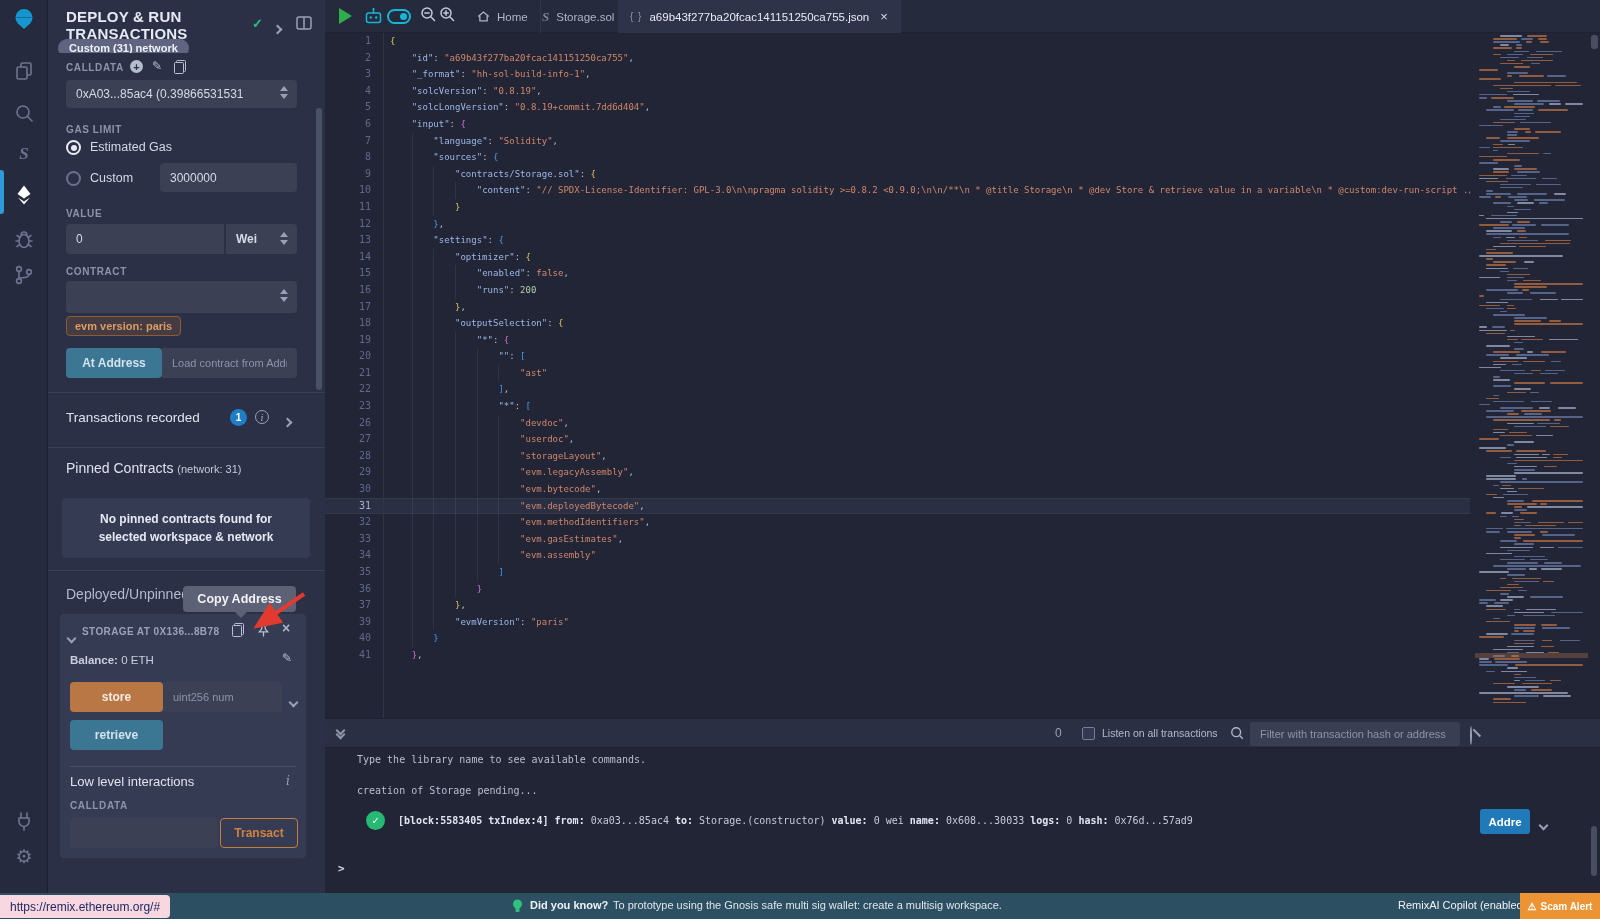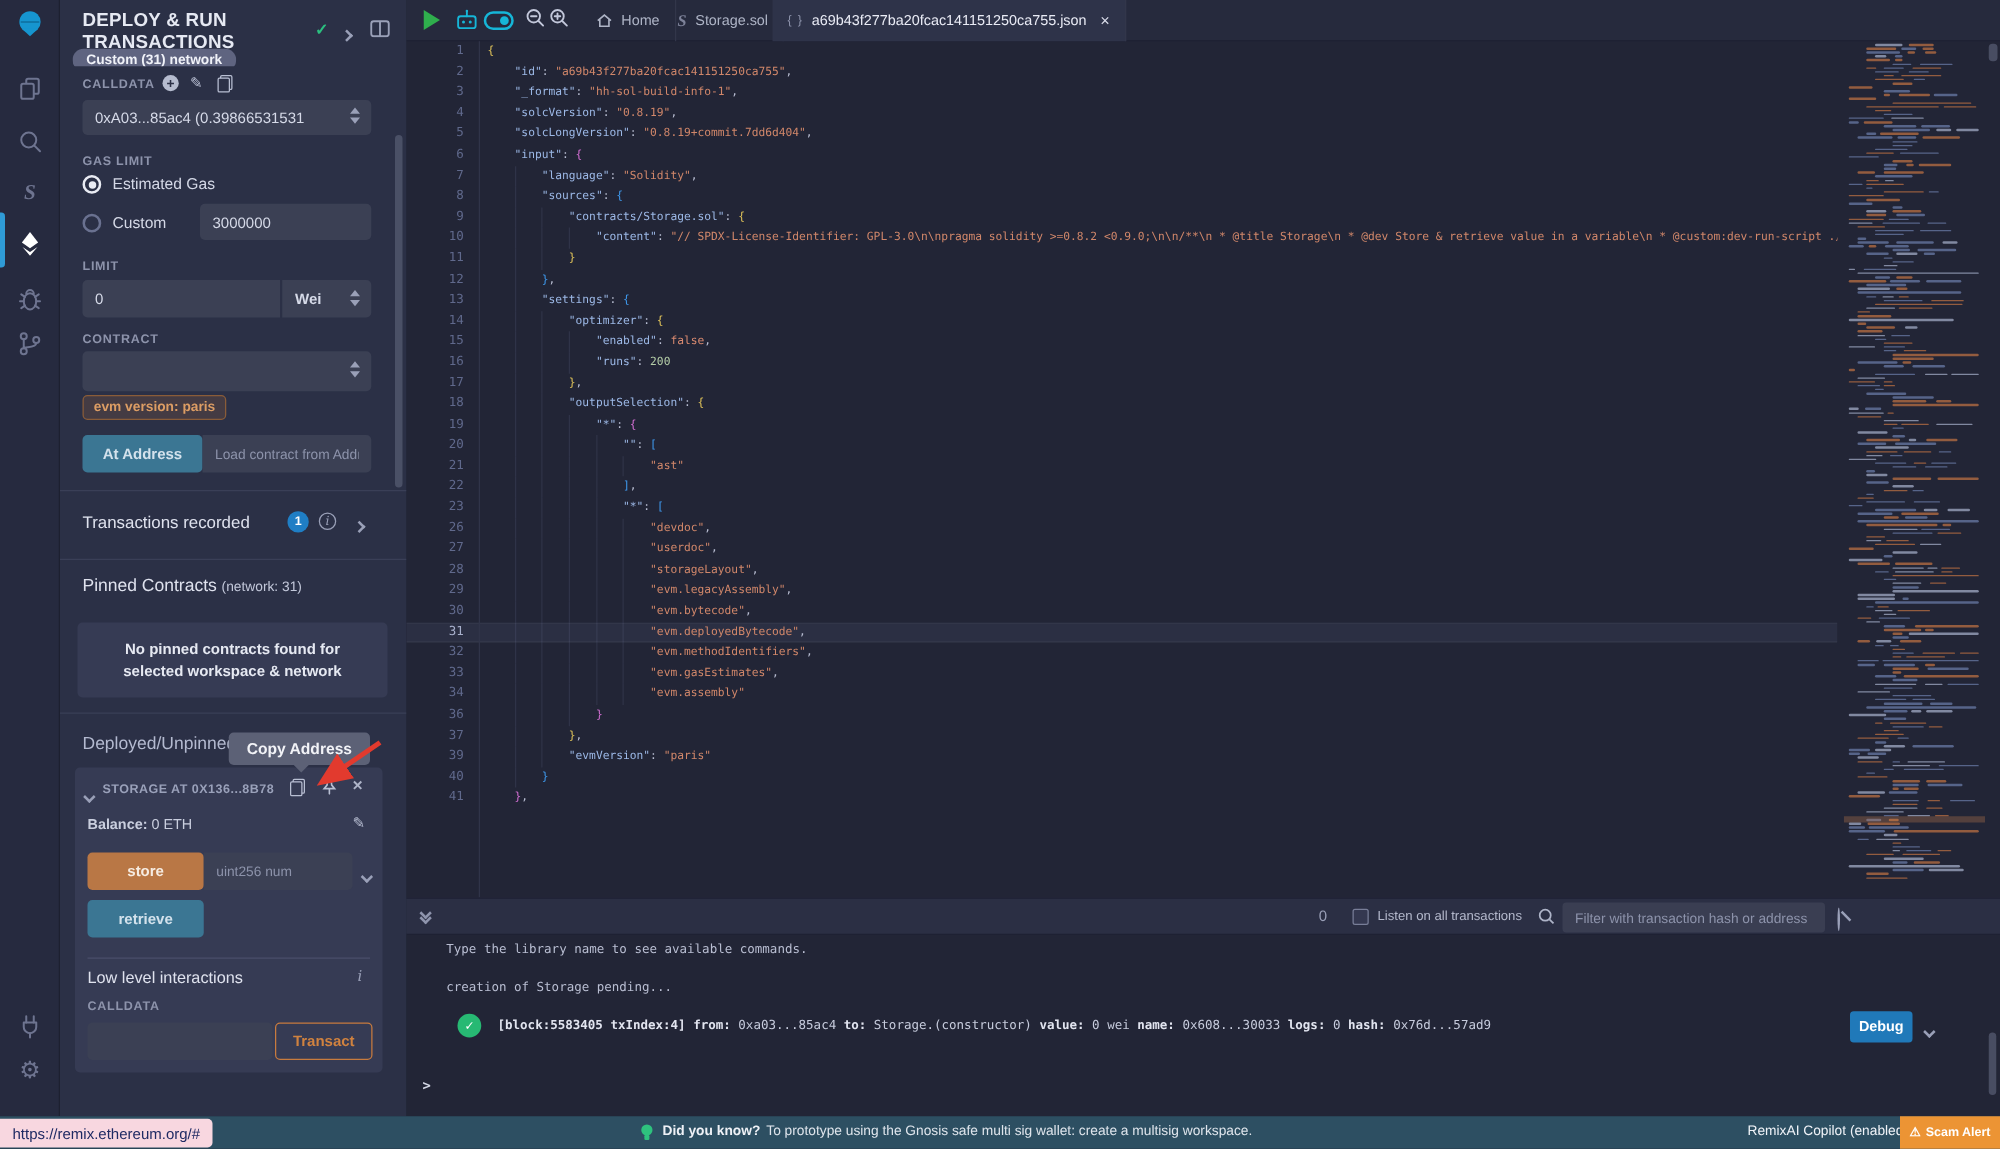--- a/index.html
+++ b/index.html
@@ -192,21 +192,21 @@
 
   <span class="lbl" style="top:124px">GAS LIMIT</span>
   <span class="radio on" style="left:18px;top:140px"></span>
   <span class="ptext" style="left:42px;top:140px">Estimated Gas</span>
   <span class="radio" style="left:18px;top:171px"></span>
   <span class="ptext" style="left:42px;top:171px">Custom</span>
   <div class="selbox" style="left:112px;top:163px;width:137px;height:29px">
     <span>3000000</span>
   </div>
 
-  <span class="lbl" style="top:208px">LIMIT</span>
+  <span class="lbl" style="top:208px">VALUE</span>
   <div class="selbox" style="left:18px;top:224px;width:158px;height:30px;border-radius:4px 0 0 4px">
     <span>0</span>
   </div>
   <div class="selbox" style="left:177px;top:224px;width:72px;height:30px;border-radius:0 4px 4px 0;border-left:1px solid #2b3046;font-weight:bold">
     <span>Wei</span>
   </div>
   <span class="stepper" style="left:232px;top:232px">
       <i class="up"></i>
       <i class="dn"></i>
     </span>
@@ -358,20 +358,21 @@
       <div class="code-line"><i class="guide" style="left: 86.68px;"></i><i class="guide" style="left: 108.36px;"></i><i class="guide" style="left: 130.04px;"></i><i class="guide" style="left: 151.72px;"></i><span class="ln">23</span><span class="ct" style="left: 173.4px;"><span class="tk-k">"*"</span><span class="tk-p">: </span><span class="tk-b3">[</span></span></div>
       <div class="code-line"><i class="guide" style="left: 86.68px;"></i><i class="guide" style="left: 108.36px;"></i><i class="guide" style="left: 130.04px;"></i><i class="guide" style="left: 151.72px;"></i><i class="guide" style="left: 173.4px;"></i><span class="ln">26</span><span class="ct" style="left: 195.08px;"><span class="tk-s">"devdoc"</span><span class="tk-p">,</span></span></div>
       <div class="code-line"><i class="guide" style="left: 86.68px;"></i><i class="guide" style="left: 108.36px;"></i><i class="guide" style="left: 130.04px;"></i><i class="guide" style="left: 151.72px;"></i><i class="guide" style="left: 173.4px;"></i><span class="ln">27</span><span class="ct" style="left: 195.08px;"><span class="tk-s">"userdoc"</span><span class="tk-p">,</span></span></div>
       <div class="code-line"><i class="guide" style="left: 86.68px;"></i><i class="guide" style="left: 108.36px;"></i><i class="guide" style="left: 130.04px;"></i><i class="guide" style="left: 151.72px;"></i><i class="guide" style="left: 173.4px;"></i><span class="ln">28</span><span class="ct" style="left: 195.08px;"><span class="tk-s">"storageLayout"</span><span class="tk-p">,</span></span></div>
       <div class="code-line"><i class="guide" style="left: 86.68px;"></i><i class="guide" style="left: 108.36px;"></i><i class="guide" style="left: 130.04px;"></i><i class="guide" style="left: 151.72px;"></i><i class="guide" style="left: 173.4px;"></i><span class="ln">29</span><span class="ct" style="left: 195.08px;"><span class="tk-s">"evm.legacyAssembly"</span><span class="tk-p">,</span></span></div>
       <div class="code-line"><i class="guide" style="left: 86.68px;"></i><i class="guide" style="left: 108.36px;"></i><i class="guide" style="left: 130.04px;"></i><i class="guide" style="left: 151.72px;"></i><i class="guide" style="left: 173.4px;"></i><span class="ln">30</span><span class="ct" style="left: 195.08px;"><span class="tk-s">"evm.bytecode"</span><span class="tk-p">,</span></span></div>
       <div class="code-line active"><i class="guide" style="left: 86.68px;"></i><i class="guide" style="left: 108.36px;"></i><i class="guide" style="left: 130.04px;"></i><i class="guide" style="left: 151.72px;"></i><i class="guide" style="left: 173.4px;"></i><span class="ln">31</span><span class="ct" style="left: 195.08px;"><span class="tk-s">"evm.deployedBytecode"</span><span class="tk-p">,</span></span></div>
       <div class="code-line"><i class="guide" style="left: 86.68px;"></i><i class="guide" style="left: 108.36px;"></i><i class="guide" style="left: 130.04px;"></i><i class="guide" style="left: 151.72px;"></i><i class="guide" style="left: 173.4px;"></i><span class="ln">32</span><span class="ct" style="left: 195.08px;"><span class="tk-s">"evm.methodIdentifiers"</span><span class="tk-p">,</span></span></div>
       <div class="code-line"><i class="guide" style="left: 86.68px;"></i><i class="guide" style="left: 108.36px;"></i><i class="guide" style="left: 130.04px;"></i><i class="guide" style="left: 151.72px;"></i><i class="guide" style="left: 173.4px;"></i><span class="ln">33</span><span class="ct" style="left: 195.08px;"><span class="tk-s">"evm.gasEstimates"</span><span class="tk-p">,</span></span></div>
       <div class="code-line"><i class="guide" style="left: 86.68px;"></i><i class="guide" style="left: 108.36px;"></i><i class="guide" style="left: 130.04px;"></i><i class="guide" style="left: 151.72px;"></i><i class="guide" style="left: 173.4px;"></i><span class="ln">34</span><span class="ct" style="left: 195.08px;"><span class="tk-s">"evm.assembly"</span></span></div>
+      <div class="code-line"><i class="guide" style="left: 86.68px;"></i><i class="guide" style="left: 108.36px;"></i><i class="guide" style="left: 130.04px;"></i><i class="guide" style="left: 151.72px;"></i><span class="ln">35</span><span class="ct" style="left: 173.4px;"><span class="tk-b3">]</span></span></div>
       <div class="code-line"><i class="guide" style="left: 86.68px;"></i><i class="guide" style="left: 108.36px;"></i><i class="guide" style="left: 130.04px;"></i><span class="ln">36</span><span class="ct" style="left: 151.72px;"><span class="tk-b2">}</span></span></div>
       <div class="code-line"><i class="guide" style="left: 86.68px;"></i><i class="guide" style="left: 108.36px;"></i><span class="ln">37</span><span class="ct" style="left: 130.04px;"><span class="tk-b1">}</span><span class="tk-p">,</span></span></div>
       <div class="code-line"><i class="guide" style="left: 86.68px;"></i><i class="guide" style="left: 108.36px;"></i><span class="ln">39</span><span class="ct" style="left: 130.04px;"><span class="tk-k">"evmVersion"</span><span class="tk-p">: </span><span class="tk-s">"paris"</span></span></div>
       <div class="code-line"><i class="guide" style="left: 86.68px;"></i><span class="ln">40</span><span class="ct" style="left: 108.36px;"><span class="tk-b3">}</span></span></div>
       <div class="code-line"><span class="ln">41</span><span class="ct" style="left: 86.68px;"><span class="tk-b2">}</span><span class="tk-p">,</span></span></div>
     </div>
 </div>
 <div id="gutter-line"></div>
 
 <div id="minimap">
@@ -759,21 +760,21 @@
   </span>
   <input class="inp abs" style="left: 925px; top: 3px; width: 210px; height: 24px; background: rgb(58, 62, 82); border-radius: 3px;" placeholder="Filter with transaction hash or address">
   <span class="abs ic-ban" style="left:1145px;top:8px"></span>
 </div>
 
 <div id="terminal">
   <span class="tline" style="top:6px">Type the library name to see available commands.</span>
   <span class="tline" style="top:37px">creation of Storage pending...</span>
   <span class="tcheck">✓</span>
   <span id="txlog"><b>[block:5583405 txIndex:4]  </b><b>from:</b> 0xa03...85ac4 <b>to:</b> Storage.(constructor) <b>value:</b> 0 wei <b>name:</b> 0x608...30033 <b>logs:</b> 0 <b>hash:</b> 0x76d...57ad9 </span>
-  <button class="btn btn-debug">Debug</button>
+  <button class="btn btn-debug">Addre</button>
   <span class="abs" style="left:1215px;top:66px"><i class="chev down"></i></span>
   <span class="tline" style="left:13px;top:114px;font-weight:bold;color:#d4d8e6;font-size:11px">&gt;</span>
   <div class="vthumb" style="left:1266px;top:78px;width:6px;height:50px"></div>
 </div>
 
 <div id="statusbar">
   <svg class="abs" style="left:512px;top:6px" width="11" height="15" viewBox="0 0 11 15">
       <circle cx="5.5" cy="5" r="4.5" fill="#2ec27e"></circle>
       <rect x="3.5" y="9" width="4" height="4" rx="1" fill="#2ec27e"></rect>
     </svg>

